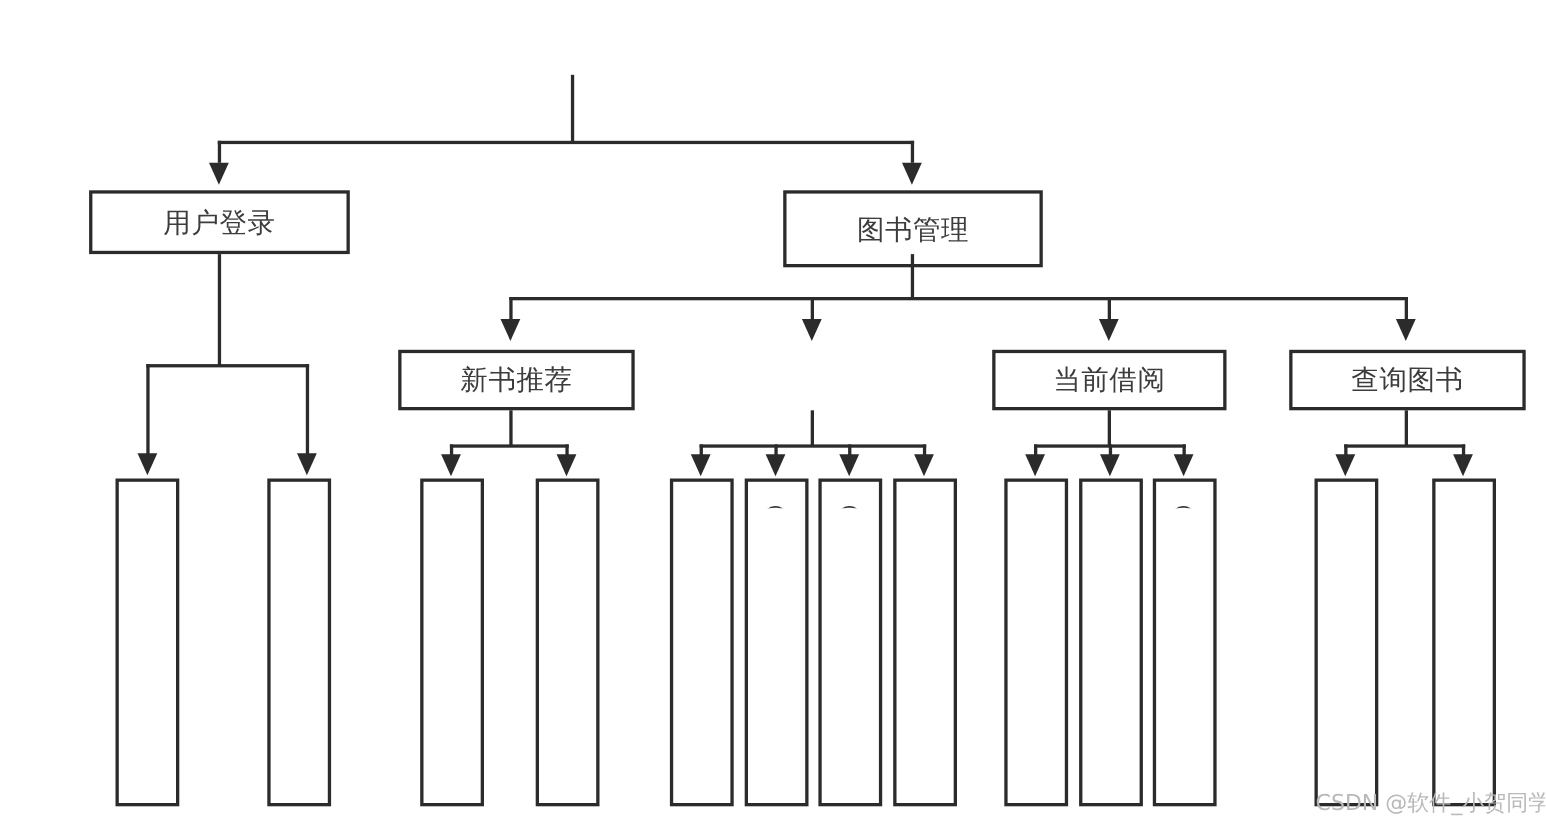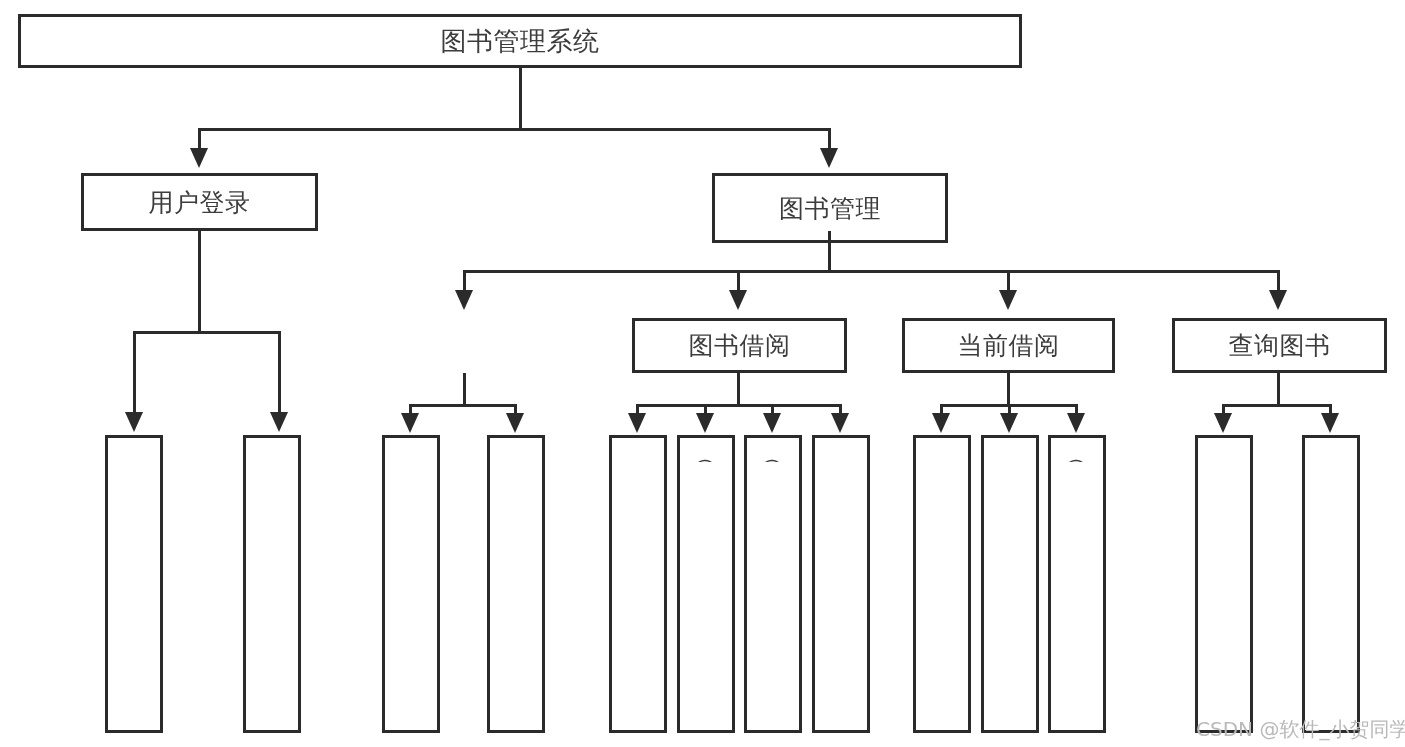--- a/index.html
+++ b/index.html
@@ -80,23 +80,20 @@
     white-space: nowrap;
     font-family: "DejaVu Sans", "Liberation Sans", sans-serif;
     pointer-events: none;
   }
 </style>
 </head>
 <body>
 
 <div id="canvas">
 
-  <div class="node h root" style="left:18px; top:14px; width:1004px; height:54px;">
-    <span class="label">图书管理系统</span>
-  </div>
 
   <div class="ln v" style="left:519px; top:68px; height:62px;"></div>
   <div class="ln h" style="left:198px; top:128px; width:633px;"></div>
   <div class="ln v" style="left:198px; top:128px; height:20px;"></div>
   <div class="ln v" style="left:828px; top:128px; height:20px;"></div>
   <div class="arrow" style="left:190px; top:148px;"></div>
   <div class="arrow" style="left:820px; top:148px;"></div>
 
   <div class="node h" style="left:81px; top:173px; width:237px; height:58px;">
     <span class="label">用户登录</span>
@@ -116,22 +113,22 @@
   <div class="ln h" style="left:463px; top:270px; width:817px;"></div>
   <div class="ln v" style="left:463px; top:270px; height:20px;"></div>
   <div class="ln v" style="left:737px; top:270px; height:20px;"></div>
   <div class="ln v" style="left:1007px; top:270px; height:20px;"></div>
   <div class="ln v" style="left:1277px; top:270px; height:20px;"></div>
   <div class="arrow" style="left:455px; top:290px;"></div>
   <div class="arrow" style="left:729px; top:290px;"></div>
   <div class="arrow" style="left:999px; top:290px;"></div>
   <div class="arrow" style="left:1269px; top:290px;"></div>
 
-  <div class="node h" style="left:632px; top:318px; width:215px; height:55px;">
-    <span class="label">图书借阅</span>
+  <div class="node h" style="left:362px; top:318px; width:215px; height:55px;">
+    <span class="label">新书推荐</span>
   </div>
   <div class="node h" style="left:902px; top:318px; width:213px; height:55px;">
     <span class="label">当前借阅</span>
   </div>
   <div class="node h" style="left:1172px; top:318px; width:215px; height:55px;">
     <span class="label">查询图书</span>
   </div>
 
   <div class="ln v" style="left:463px; top:373px; height:33px;"></div>
   <div class="ln h" style="left:409px; top:404px; width:108px;"></div>

